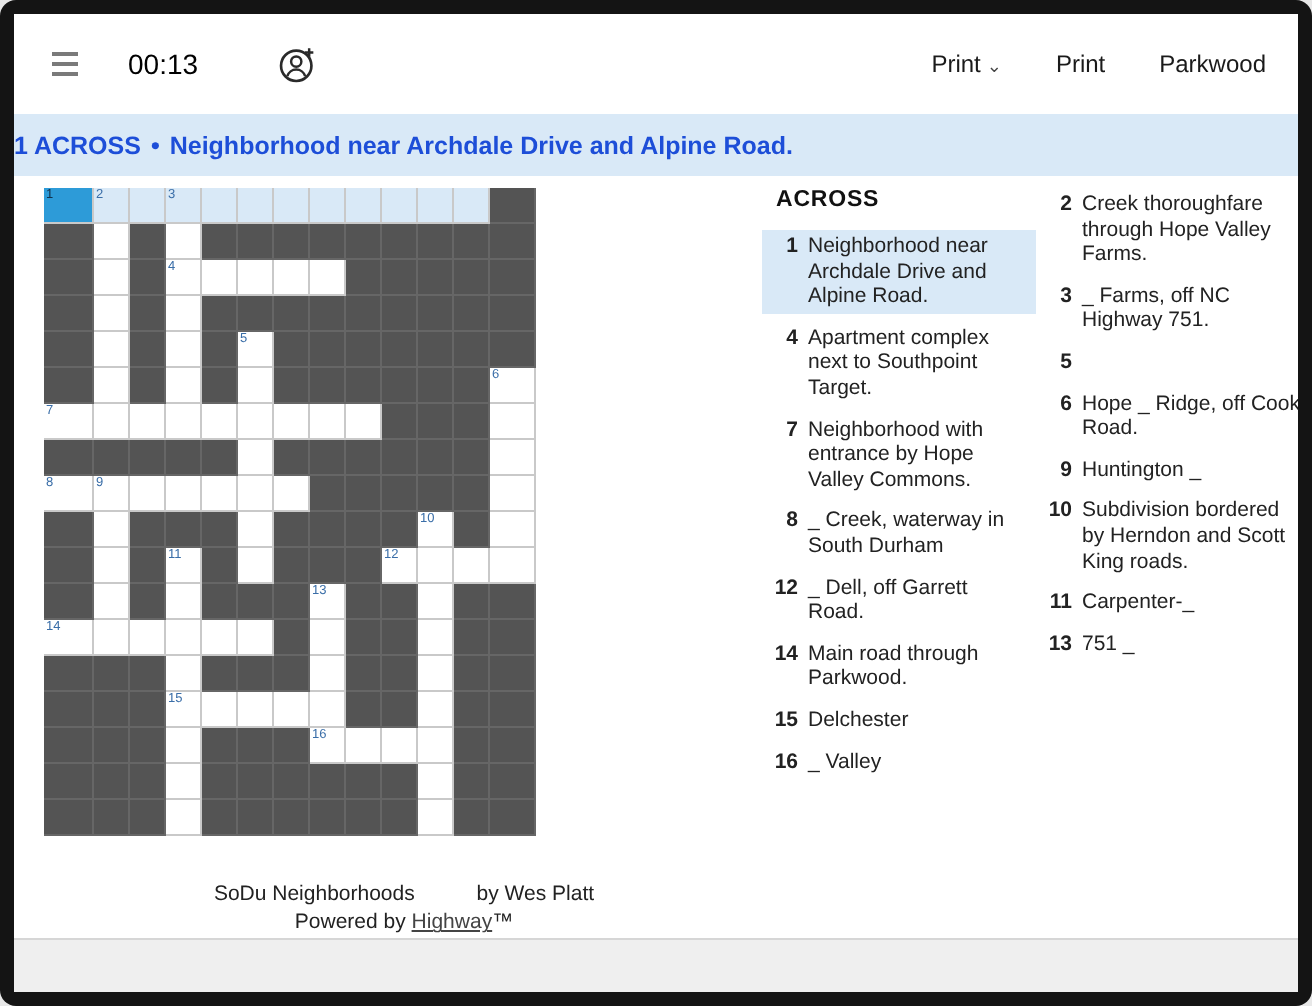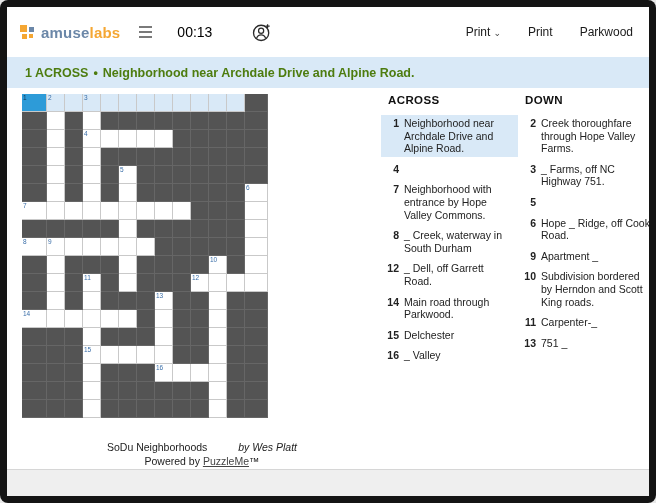--- a/index.html
+++ b/index.html
@@ -21,21 +21,21 @@
   .hamburger{margin-left:16px;cursor:pointer;padding:3px;}
   .hamburger i{display:block;width:13px;height:2.5px;background:#7a7a7a;margin:2.5px 0;}
   .timer{margin-left:22px;font-size:14px;color:#000;}
   .useradd{margin-left:40px;cursor:pointer;display:flex;align-items:center;}
   .topspacer{flex:1;}
   .toplink{font-size:12px;color:#1a1a1a;cursor:pointer;margin-right:27px;white-space:nowrap;}
   .toplink:last-child{margin-right:16px;}
   .caret{font-size:9px;color:#444;margin-left:3px;}
 
   
-  .banner{position:absolute;left:0;top:50px;right:0;height:31px;background:var(--highlight-blue,#d9e9f7);display:flex;align-items:center;padding-left:18px;box-sizing:border-box;font-size:12.5px;font-weight:bold;color:#4d7c0f;}
+  .banner{position:absolute;left:0;top:50px;right:0;height:31px;background:var(--highlight-blue,#d9e9f7);display:flex;align-items:center;box-sizing:border-box;font-size:12.5px;font-weight:bold;color:#1d4ed8;}
   .banner span{margin-right:5px;}
 
   
   .grid{position:absolute;left:15px;top:87px;width:246px;height:324px;display:grid;grid-template-columns:25px repeat(11,18px) 23px;grid-template-rows:repeat(18,18px);}
   .cell{box-sizing:border-box;border-right:1px solid #c9c9c9;border-bottom:1px solid #c9c9c9;position:relative;}
   .cell.b{background:var(--black-cell,#545454);border-color:#666;}
   .cell.w{background:#fff;}
   .cell.hl{background:var(--highlight-blue,#d9e9f7);}
   .cell.sel{background:var(--accent-blue,#2d9bd8);}
   .cell .num{position:absolute;left:1px;top:0;font-size:6.5px;line-height:8px;color:#3a6ea8;}
@@ -48,40 +48,31 @@
   .clues h3{margin:0 0 9px 7px;font-size:11.5px;font-weight:bold;color:#111;letter-spacing:0.4px;}
   .clue{display:flex;margin-bottom:4px;padding:2px 3px;cursor:pointer;}
   .clue .n{width:15px;min-width:15px;text-align:right;font-weight:bold;font-size:10.5px;color:#222;margin-right:5px;line-height:1.2;}
   .clue .t{font-size:10.5px;color:#222;line-height:1.2;}
   .clues-across .clue .t{width:108px;}
   .clues-down .clue .t{width:112px;}
   .clue.hl{background:var(--highlight-blue,#d9e9f7);}
 
   
   .footer{position:absolute;left:28px;top:433px;width:334px;text-align:center;font-size:10.5px;color:#222;line-height:1.38;}
-  .footer .by{font-style:italic;margin-left:28px;}
+  .footer .by{margin-left:28px;}
   .footer .pm-link{text-decoration:underline;color:#444;cursor:pointer;}
   .bottomstrip{position:absolute;left:0;right:0;bottom:0;height:26px;background:#efefef;border-top:1px solid #d6d6d6;}
 </style>
 </head>
 <body>
 
 <div class="frame">
   <div class="page">
 
     <div class="topbar">
-      <div class="logo">
-        <span class="logo-mark">
-            <i class="lm1"></i>
-            <i class="lm2"></i>
-            <i class="lm3"></i>
-            <i class="lm4"></i>
-          </span>
-        <span class="logo-text"><span class="logo-amuse">amuse</span><span class="logo-labs">labs</span></span>
-      </div>
       <div class="hamburger">
           <i></i>
           <i></i>
           <i></i>
         </div>
       <div class="timer">00:13</div>
       <div class="useradd">
         <svg width="19" height="19" viewBox="0 0 20 20">
           <circle cx="9.6" cy="10.4" r="8" fill="none" stroke="#2a2a2a" stroke-width="1.4"></circle>
           <circle cx="9.6" cy="8.2" r="2.7" fill="none" stroke="#2a2a2a" stroke-width="1.3"></circle>
@@ -372,20 +363,21 @@
 
     <div class="clues clues-across">
       <h3>ACROSS</h3>
       <div id="across-list">
           <div class="clue hl">
             <span class="n">1</span>
             <span class="t">Neighborhood near Archdale Drive and Alpine Road.</span>
           </div>
           <div class="clue">
             <span class="n">4</span>
+            <span class="t">Apartment complex next to Southpoint Target.</span>
           </div>
           <div class="clue">
             <span class="n">7</span>
             <span class="t">Neighborhood with entrance by Hope Valley Commons.</span>
           </div>
           <div class="clue">
             <span class="n">8</span>
             <span class="t">_ Creek, waterway in South Durham</span>
           </div>
           <div class="clue">
@@ -400,56 +392,55 @@
             <span class="n">15</span>
             <span class="t">Delchester</span>
           </div>
           <div class="clue">
             <span class="n">16</span>
             <span class="t">_ Valley</span>
           </div>
         </div>
     </div>
     <div class="clues clues-down">
-      <h3>DOWN</h3>
       <div id="down-list">
           <div class="clue">
             <span class="n">2</span>
             <span class="t">Creek thoroughfare through Hope Valley Farms.</span>
           </div>
           <div class="clue">
             <span class="n">3</span>
             <span class="t">_ Farms, off NC Highway 751.</span>
           </div>
           <div class="clue">
             <span class="n">5</span>
           </div>
           <div class="clue">
             <span class="n">6</span>
             <span class="t">Hope _ Ridge, off Cook Road.</span>
           </div>
           <div class="clue">
             <span class="n">9</span>
-            <span class="t">Apartment _</span>
+            <span class="t">Huntington _</span>
           </div>
           <div class="clue">
             <span class="n">10</span>
             <span class="t">Subdivision bordered by Herndon and Scott King roads.</span>
           </div>
           <div class="clue">
             <span class="n">11</span>
             <span class="t">Carpenter-_</span>
           </div>
           <div class="clue">
             <span class="n">13</span>
             <span class="t">751 _</span>
           </div>
         </div>
     </div>
 
     <div class="footer">
       <div><span>SoDu Neighborhoods</span> <span class="by">by Wes Platt</span></div>
-      <div><span>Powered by</span> <span class="pm-link">PuzzleMe</span><span>™</span></div>
+      <div><span>Powered by</span> <span class="pm-link">Highway</span><span>™</span></div>
     </div>
 
     <div class="bottomstrip"></div>
   </div>
 </div>
 
 </body></html>

